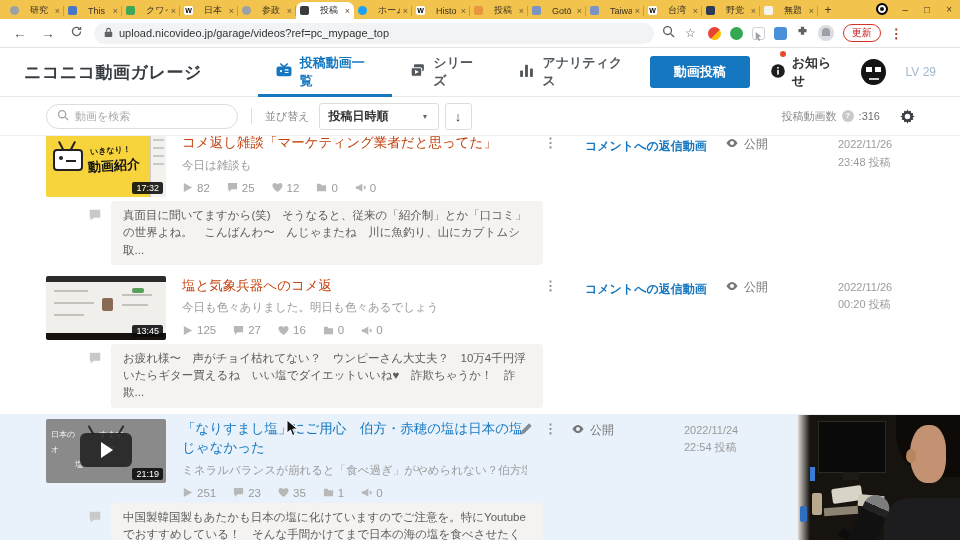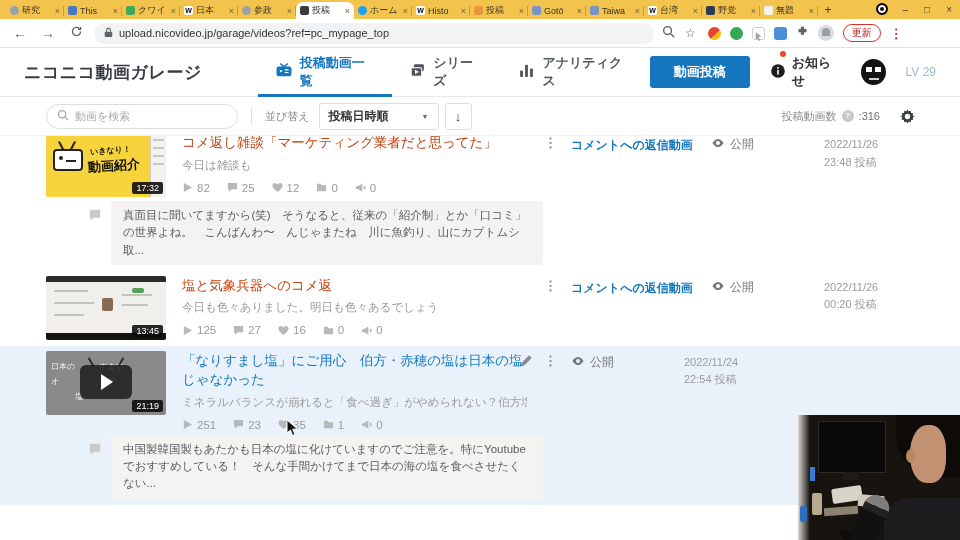--- a/index.html
+++ b/index.html
@@ -6,21 +6,21 @@
   html,body { width:960px; height:540px; overflow:hidden; font-family:"Liberation Sans",sans-serif; background:#fff; }
   #stage { position:relative; width:960px; height:540px; overflow:hidden; }
 
   
   .tabstrip { height:19px; background:#f2c44d; display:flex; align-items:flex-end; padding-left:6px; position:relative; }
   .tab { width:58px; height:17px; display:flex; align-items:center; gap:3px; padding:0 4px; font-size:9px; color:#3c3024; position:relative; cursor:default; }
   .tab:not(.active)::after { content:''; position:absolute; right:0; top:4px; bottom:3px; width:1px; background:rgba(0,0,0,.18); }
   .tab.active { background:#fff; border-radius:7px 7px 0 0; color:#222; }
   .fav { width:9px; height:9px; border-radius:2px; flex-shrink:0; font-size:7px; font-weight:bold; color:#000; line-height:9px; text-align:center; }
   .fav.round { border-radius:50%; }
-  .tab-label { flex:1; overflow:hidden; white-space:nowrap; }
+  .tab-label { flex:1; overflow:hidden; white-space:nowrap;margin-left:8px; }
   .tab-close { font-size:9px; color:#6b5a35; flex-shrink:0; }
   .newtab { width:20px; text-align:center; font-size:12px; color:#4a3c1c; height:17px; line-height:16px; }
   .record-dot { position:absolute; right:72px; top:3px; width:12px; height:12px; border-radius:50%; background:#111; border:2px solid #000; box-shadow:inset 0 0 0 2px #fff; }
   .winctl { position:absolute; right:8px; top:0; height:19px; display:flex; gap:16px; align-items:center; font-size:10px; color:#4a3c1c; }
 
   .addressbar { height:29px; background:#fff; display:flex; align-items:center; padding:0 10px; gap:8px; border-bottom:1px solid #e3e3e3; }
   .navbtn { font-size:14px; color:#5f6368; width:20px; text-align:center; }
   .omnibox { flex:1; height:21px; background:#f1f3f4; border-radius:11px; display:flex; align-items:center; padding:0 10px; gap:6px; max-width:560px; }
   .omni-url { font-size:11px; color:#333; flex:1; white-space:nowrap; overflow:hidden; }
   .omni-icons { display:flex; gap:10px; align-items:center; color:#5f6368; font-size:12px; }
@@ -71,21 +71,21 @@
   .thumb { width:120px; height:64px; flex-shrink:0; position:relative; overflow:hidden; border-radius:2px; background:#ddd; }
   .dur { position:absolute; right:3px; bottom:3px; background:rgba(10,10,10,.88); color:#fff; font-size:9px; padding:1px 4px; border-radius:2px;margin-top:19px; }
   .main { margin-left:16px; width:345px; flex-shrink:0; }
   .vtitle { font-size:13.5px; color:#c2410c; line-height:1.45; }
   .vtitle.linkblue { color:#1577c0; }
   .vdesc { font-size:11.5px; color:#9b9b9b; margin-top:5px; white-space:nowrap; overflow:hidden; }
   .stats { display:flex; gap:17px; margin-top:9px; font-size:11.5px; color:#9b9b9b; align-items:center; }
   .stat { display:flex; align-items:center; gap:4px; }
   .actions { width:44px; flex-shrink:0; display:flex; justify-content:flex-end; gap:11px; padding:3px 14px 0 0; }
   .moredots { color:#8a9097; font-size:13px; font-weight:bold; line-height:1; }
-  .catcol { width:140px; flex-shrink:0; padding-top:3px;font-family:Liberation Mono, monospace; }
+  .catcol { width:140px; margin-left:14px; flex-shrink:0; padding-top:3px; }
   .catlink { font-size:12px; font-weight:bold; color:#1577c0; line-height:1.4; }
   .viscol { width:85px; flex-shrink:0; display:flex; gap:5px; align-items:center; padding-top:3px; font-size:12px; color:#777; }
   .datecol { flex:1; padding:3px 0 0 28px; font-size:11px; color:#9b9b9b; line-height:1.6; }
   .commentrow { display:flex; margin:4px 0 0 42px; gap:9px; align-items:flex-start; }
   .cbubble { margin-top:7px; flex-shrink:0; }
   .cbox { width:432px; background:#f4f3f1; border-radius:4px; padding:6px 12px; font-size:11.5px; color:#5c5c5c; line-height:1.5; }
 
   
   .th1 { background:#f8d43c; }
   .th1 .tvchar { position:absolute; left:7px; top:16px; width:30px; height:22px; background:#fff; border:2px solid #222; border-radius:4px; }
@@ -465,20 +465,26 @@
             <span><svg viewBox="0 0 24 24" width="14" height="14">
                 <path d="M12 5C6.5 5 2.5 12 2.5 12S6.5 19 12 19s9.5-7 9.5-7S17.5 5 12 5zm0 10.5A3.5 3.5 0 1112 8.5a3.5 3.5 0 010 7z" fill="#777"></path>
               </svg></span>
             <span>公開</span>
           </div>
         <div class="datecol">
             <div>2022/11/26</div>
             <div>00:20 投稿</div>
           </div>
       </div>
+      <div class="commentrow">
+        <span class="cbubble"><svg viewBox="0 0 16 16" width="14" height="14">
+              <path d="M2 2h12v9H7l-4 3v-3H2z" fill="#c9c9c9"></path>
+            </svg></span>
+        <div class="cbox">お疲れ様〜　声がチョイ枯れてない？　ウンピーさん大丈夫？　10万4千円浮いたらギター買えるね　いい塩でダイエットいいね♥　詐欺ちゃうか！　詐欺...</div>
+      </div>
     </div>
 
     <div class="vrow hl">
       <div class="rowtop">
         <div class="thumb th3">
           <span class="ovtxt">日本の　　　すます
 オ　　　　　　ア
 　　　塩</span>
           <span class="tvov"></span>
             <span class="ply"></span>

